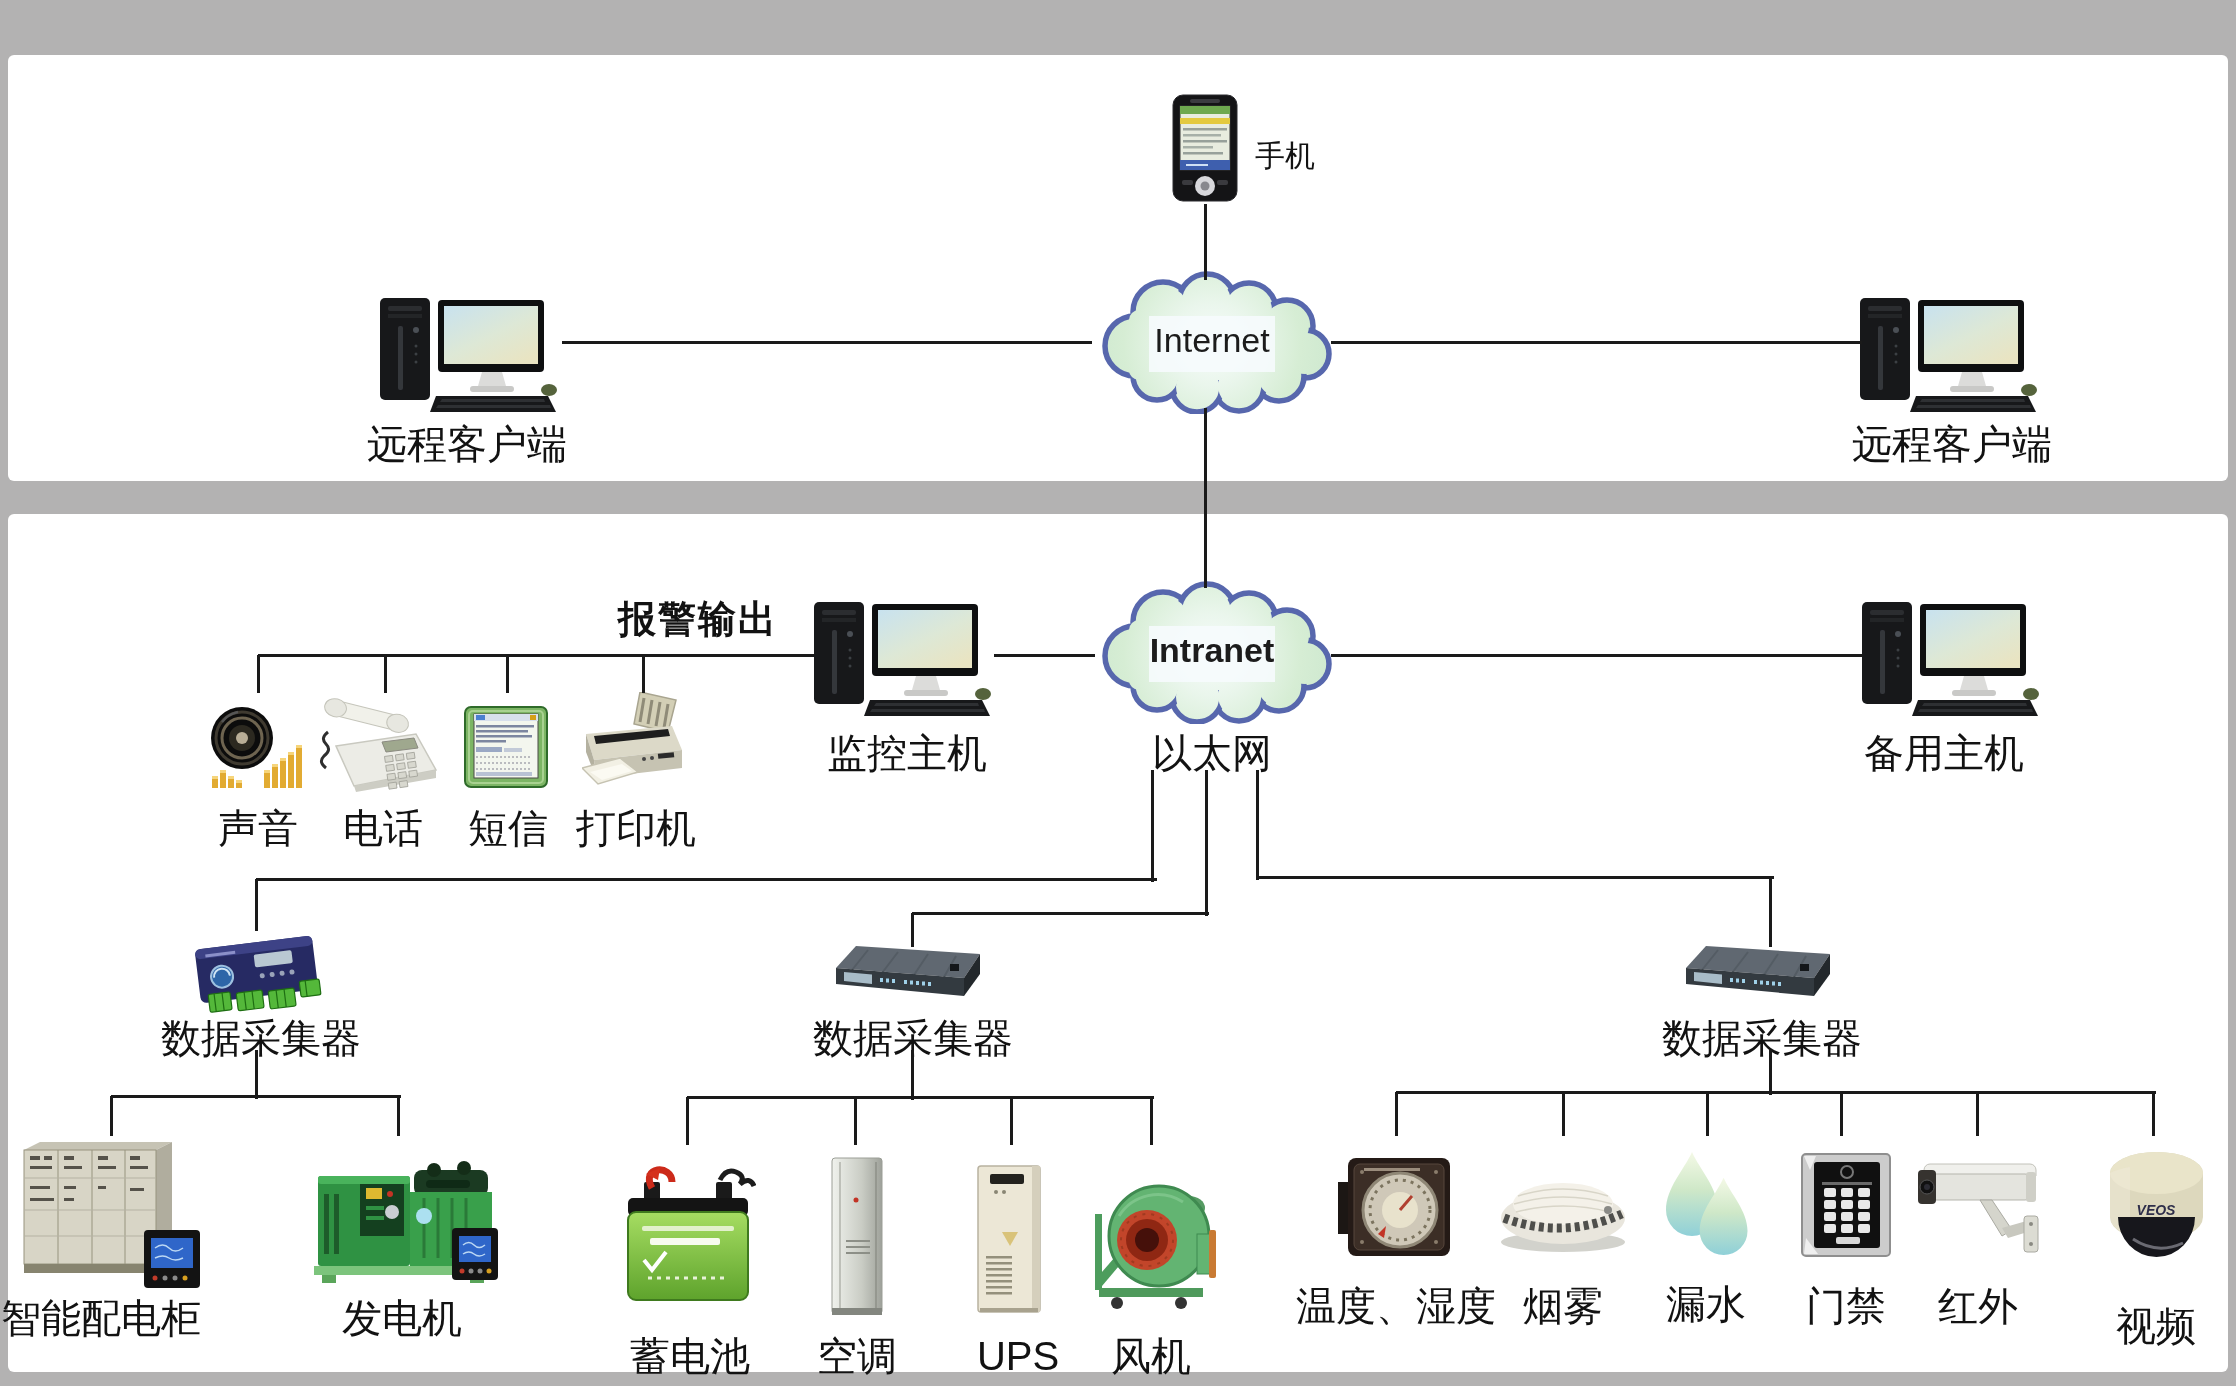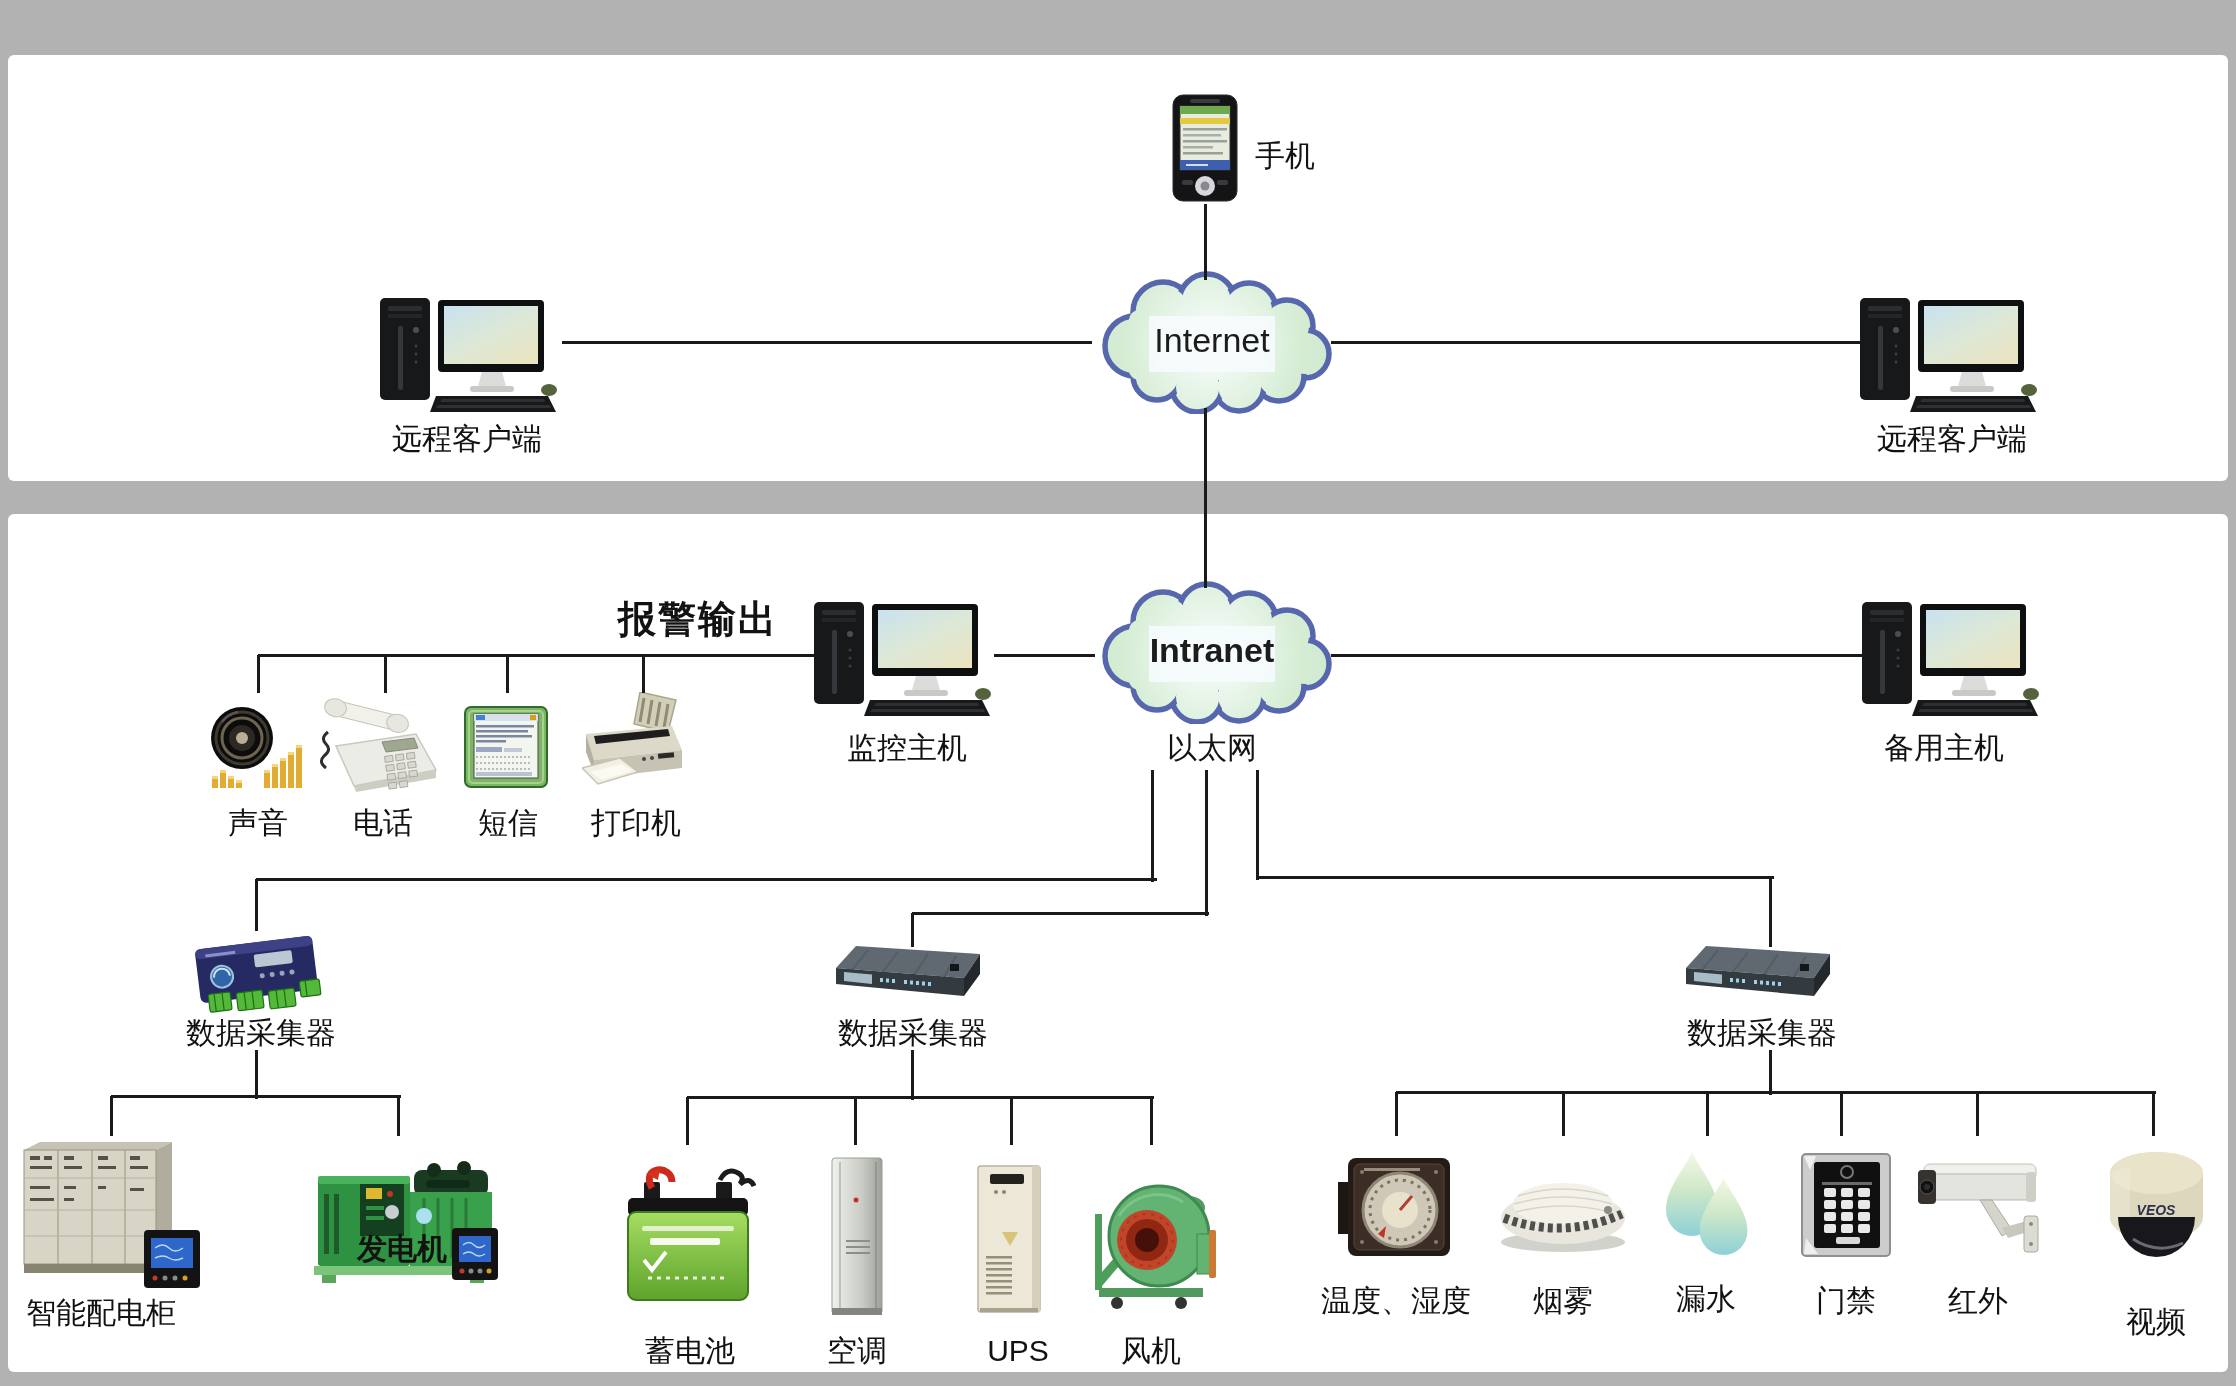--- a/index.html
+++ b/index.html
@@ -4,21 +4,21 @@
 <style>
   html,body{margin:0;padding:0;}
   body{
     width:2236px;height:1386px;position:relative;overflow:hidden;
     background:#b3b2b2;
     font-family:"Liberation Sans","DejaVu Sans",sans-serif;
   }
   .panel{position:absolute;background:#ffffff;border-radius:6px;}
   .lbl{
     position:absolute;transform:translateX(-50%);
-    font-size:30px;color:#121212;white-space:nowrap;line-height:1.1;
+    font-size:40px;color:#121212;white-space:nowrap;line-height:1.1;
   }
   .lbl-left{position:absolute;font-size:30px;color:#121212;white-space:nowrap;}
   .lbl-bold{font-size:38px;font-weight:bold;letter-spacing:2px;}
   .dev{position:absolute;}
   .dev svg{display:block;}
   .cloud{position:absolute;width:258px;height:144px;}
   .cloud-label{
     position:absolute;left:50%;top:50%;transform:translate(-50%,-54%);
     font-size:34px;color:#1c1c1c;
   }
@@ -630,21 +630,21 @@
 <span class="lbl" style="left:1212px;top:731px;">以太网</span>
 <span class="lbl" style="left:1944px;top:731px;">备用主机</span>
 <span class="lbl" style="left:258px;top:806px;">声音</span>
 <span class="lbl" style="left:383px;top:806px;">电话</span>
 <span class="lbl" style="left:508px;top:806px;">短信</span>
 <span class="lbl" style="left:636px;top:806px;">打印机</span>
 <span class="lbl" style="left:261px;top:1016px;">数据采集器</span>
 <span class="lbl" style="left:913px;top:1016px;">数据采集器</span>
 <span class="lbl" style="left:1762px;top:1016px;">数据采集器</span>
 <span class="lbl" style="left:101px;top:1296px;">智能配电柜</span>
-<span class="lbl" style="left:402px;top:1232px;font-weight:bold;">发电机</span>
+<span class="lbl" style="left:402px;top:1296px;">发电机</span>
 <span class="lbl" style="left:690px;top:1334px;">蓄电池</span>
 <span class="lbl" style="left:857px;top:1334px;">空调</span>
 <span class="lbl" style="left:1012px;top:1334px;margin-left:6px;">UPS</span>
 <span class="lbl" style="left:1151px;top:1334px;">风机</span>
 <span class="lbl" style="left:1396px;top:1284px;">温度、湿度</span>
 <span class="lbl" style="left:1563px;top:1284px;">烟雾</span>
 <span class="lbl" style="left:1706px;top:1282px;">漏水</span>
 <span class="lbl" style="left:1846px;top:1284px;">门禁</span>
 <span class="lbl" style="left:1978px;top:1284px;">红外</span>
 <span class="lbl" style="left:2156px;top:1308px;font-family:Liberation Mono, monospace;">视频</span>

